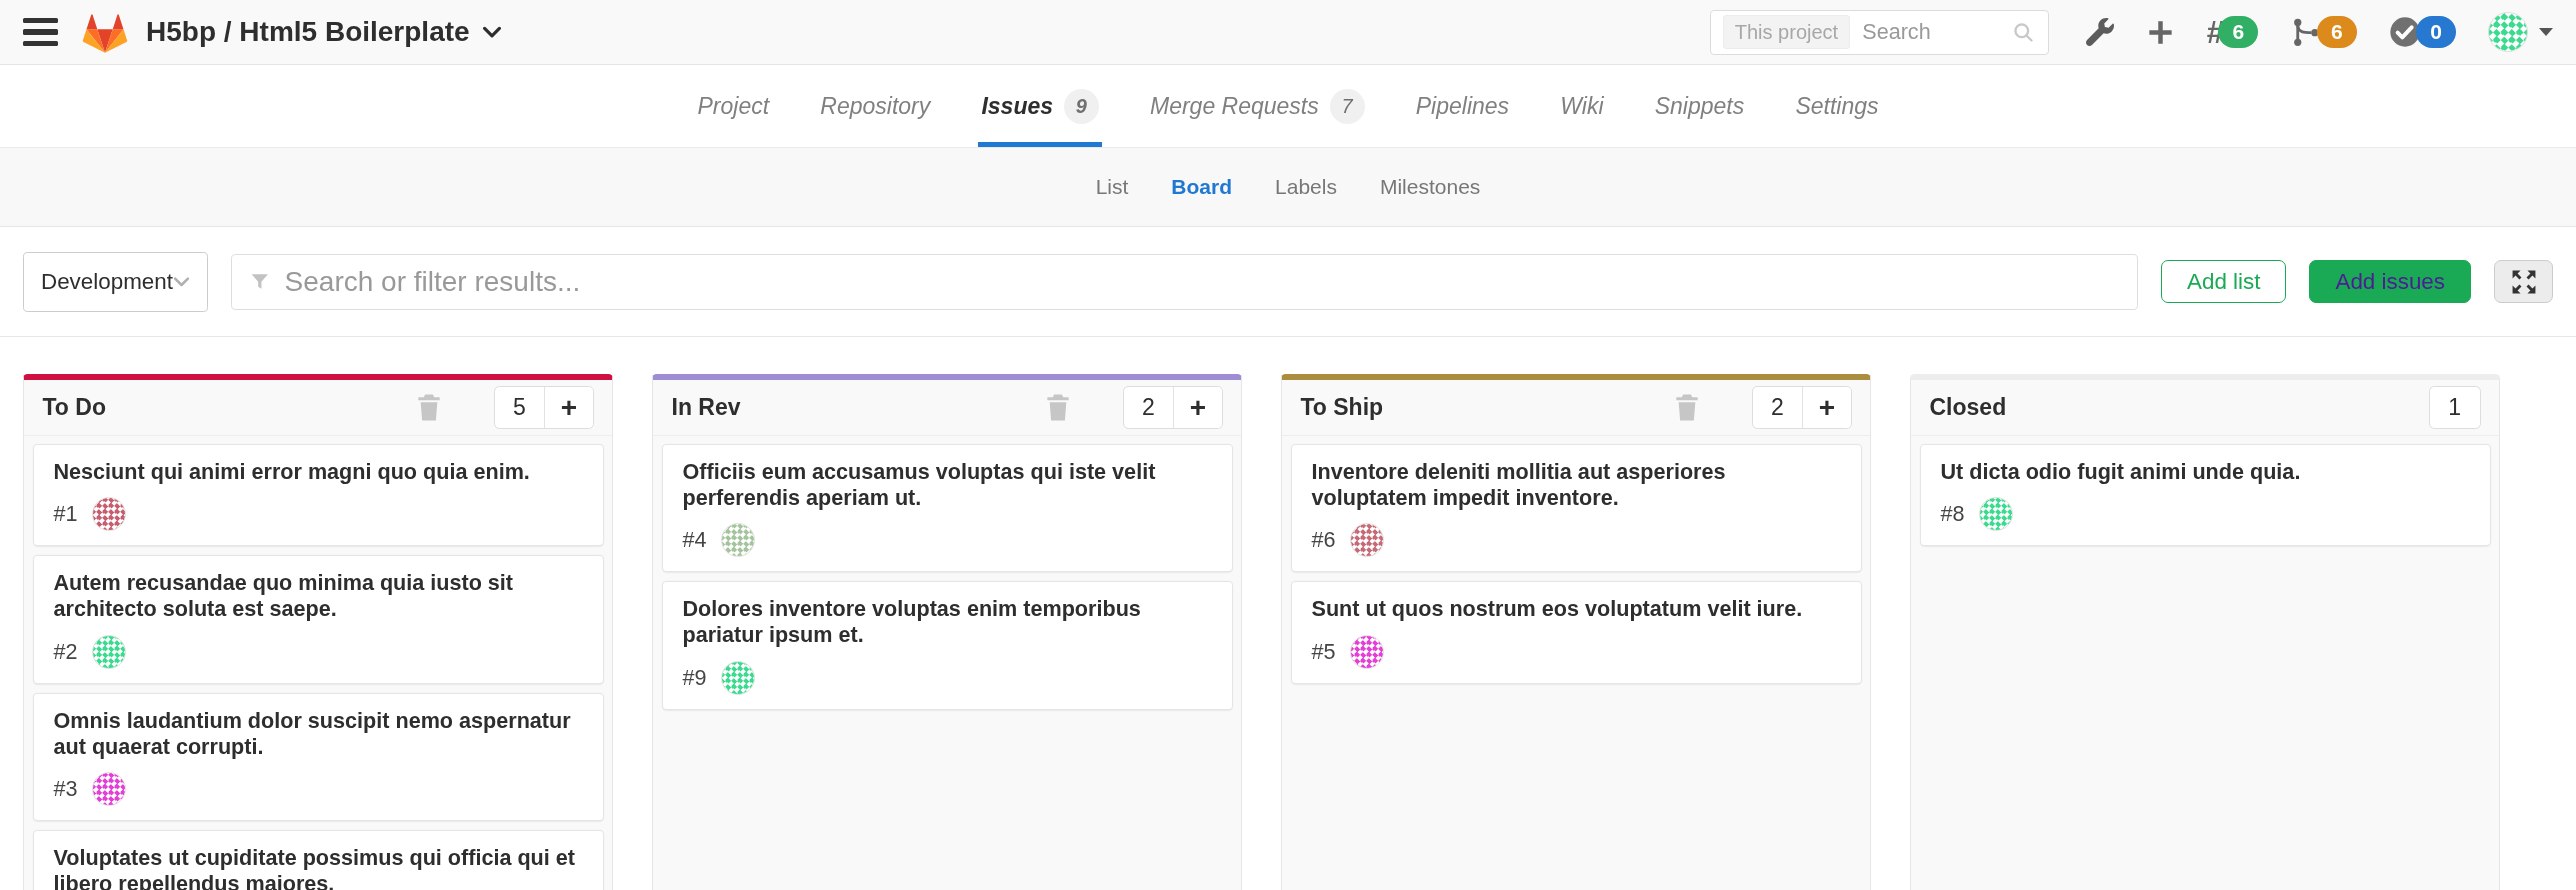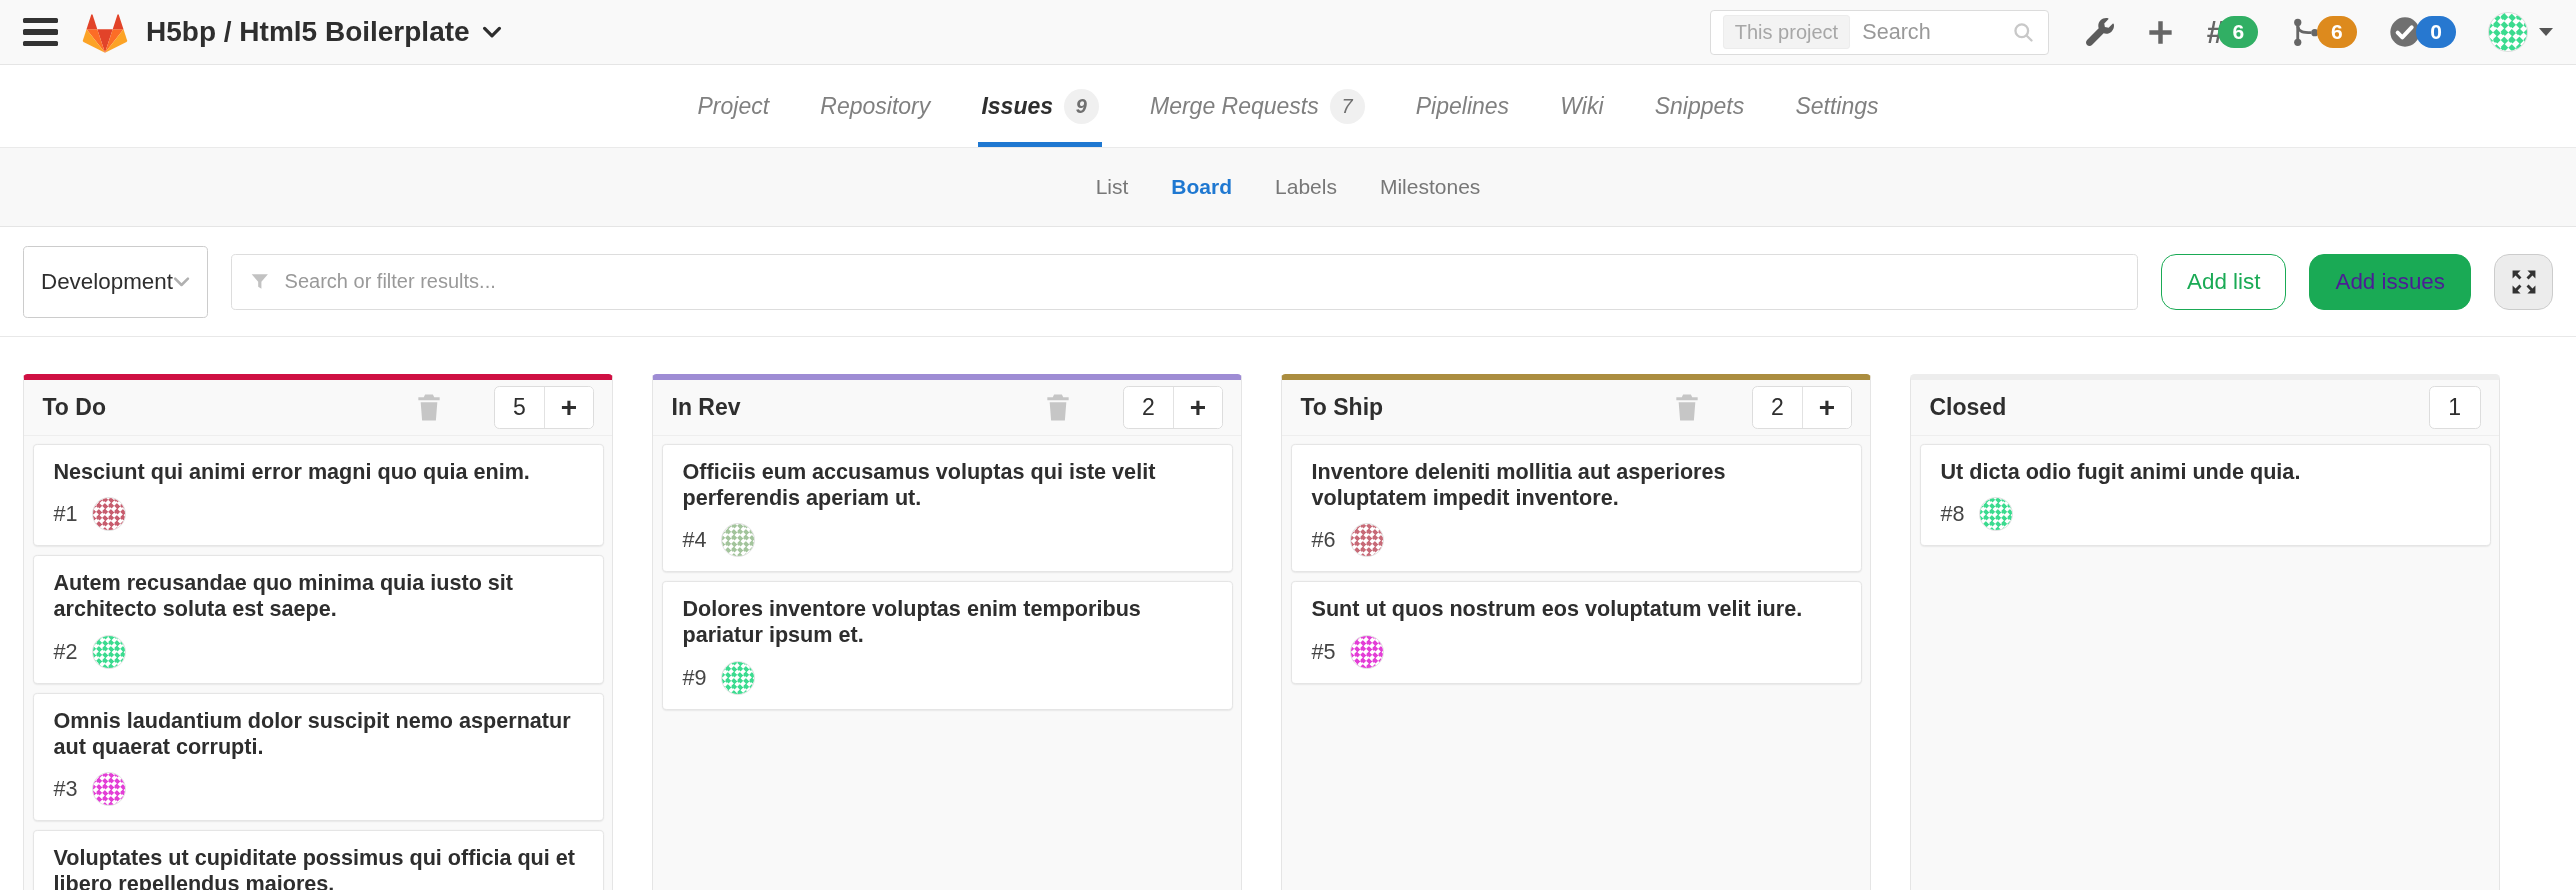--- a/index.html
+++ b/index.html
@@ -50,29 +50,29 @@
   
   .subnav-row { height: 79px; background: #f8f8f8; border-bottom: 0.8px solid #e5e5e5;
     display: flex; justify-content: center; align-items: center; }
   .subnav { display: flex; gap: 43px; }
   .subnav .snav { font-size: 21px; color: #777; cursor: pointer; }
   .subnav .snav.active { color: #1f78d1; font-weight: 700; }
 
   
   .filter-row { height: 110px; background: #fff; border-bottom: 0.8px solid #e8e8e8;
     display: flex; align-items: center; padding: 0 23px; gap: 23px; }
-  .board-dd { width: 185px; height: 72px; background: #fff; border: 0.8px solid #ccc;
+  .board-dd { width: 185px; height: 60px; background: #fff; border: 0.8px solid #ccc;
     border-radius: 4.6px; display: flex; align-items: center; justify-content: space-between;
     padding: 0 17px; font-size: 22.4px; cursor: pointer; }
   .filter-search { flex: 1; height: 56px; border: 0.8px solid #ddd; border-radius: 4.6px;
     display: flex; align-items: center; padding: 0 17px; gap: 14px; background: #fff; }
-  .filter-search input { border: none; outline: none; flex: 1; font-size: 20px;
+  .filter-search input { border: none; outline: none; flex: 1; font-size: 28px;
     font-family: inherit; color: #737373; background: transparent; }
   .filter-search input::placeholder { color: #999; }
-  .btn { height: 56px; border-radius: 15px; font-size: 22.4px; font-weight: 500;
+  .btn { height: 43px; border-radius: 7px; font-size: 22.4px; font-weight: 500;
     display: flex; align-items: center; justify-content: center; cursor: pointer;
     font-family: inherit; text-align: center; }
   .btn-outline { background: #fff; border: 1.5px solid #1aaa55; color: #1aaa55; padding: 0 25px; }
   .btn-solid { background: #1aaa55; border: 1.5px solid #1aaa55; color: #4c1d95; padding: 0 25px; }
   .btn-fs { width: 59px; background: #ececec; border: 0.8px solid #ccc; }
 
   
   .board { height: 553px; padding: 37px 23px 0; display: flex; gap: 39px; background: #fff; }
   .col { width: 590px; flex: none; background: #f9f9f9; border: 0.8px solid #e5e5e5;
     border-top: 6.2px solid var(--accent); border-radius: 4.6px 4.6px 0 0; height: 926px;

